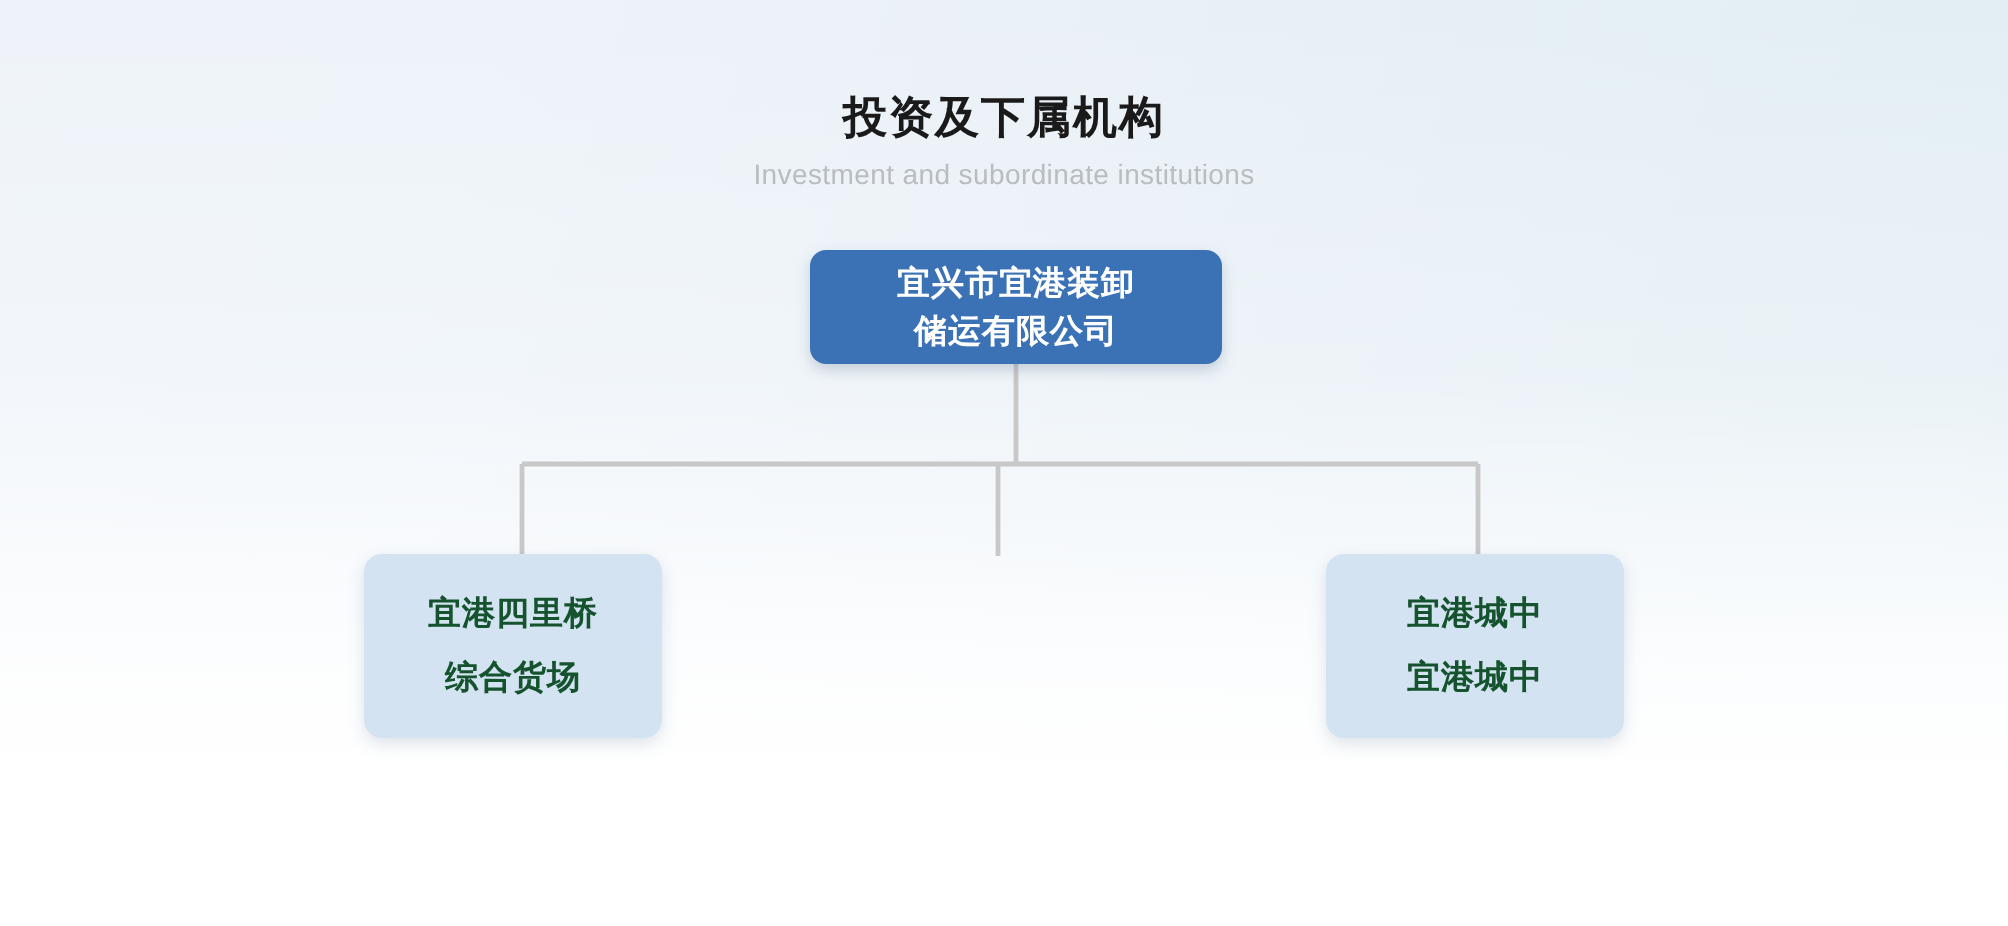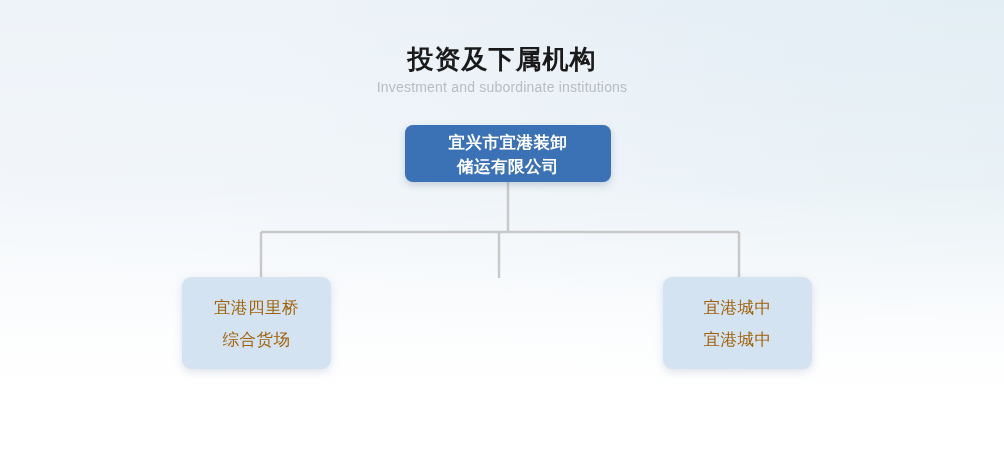--- a/index.html
+++ b/index.html
@@ -37,21 +37,21 @@
 
   
   .heading {
     position: absolute;
     left: 0;
     top: 44px;
     width: 1004px;
     text-align: center;
   }
   .heading-title {
-    font-size: 26px;
+    font-size: 22px;
     font-weight: bold;
     color: #1a1a1a;
     letter-spacing: 1px;
     line-height: 30px;
     margin: 0;
   }
   .heading-subtitle {
     font-size: 14px;
     font-weight: normal;
     color: #b9bcc0;
@@ -100,23 +100,23 @@
 
   .node-child {
     top: 277px;
     width: 149px;
     height: 92px;
     background: #d4e3f2;
     border-radius: 9px;
     box-shadow: 0 3px 8px rgba(130,150,175,0.26);
   }
   .node-child .node-line {
-    color: #a16207;
+    color: #14532d;
     font-size: 16.5px;
-    font-weight: normal;
+    font-weight: bold;
     line-height: 32px;
     letter-spacing: 0.5px;
   }
 
   .child-0 { left: 182px; }
   .child-1 { left: 423px; }
   .child-2 { left: 663px; text-align: right; }
 </style>
 </head>
 <body>

